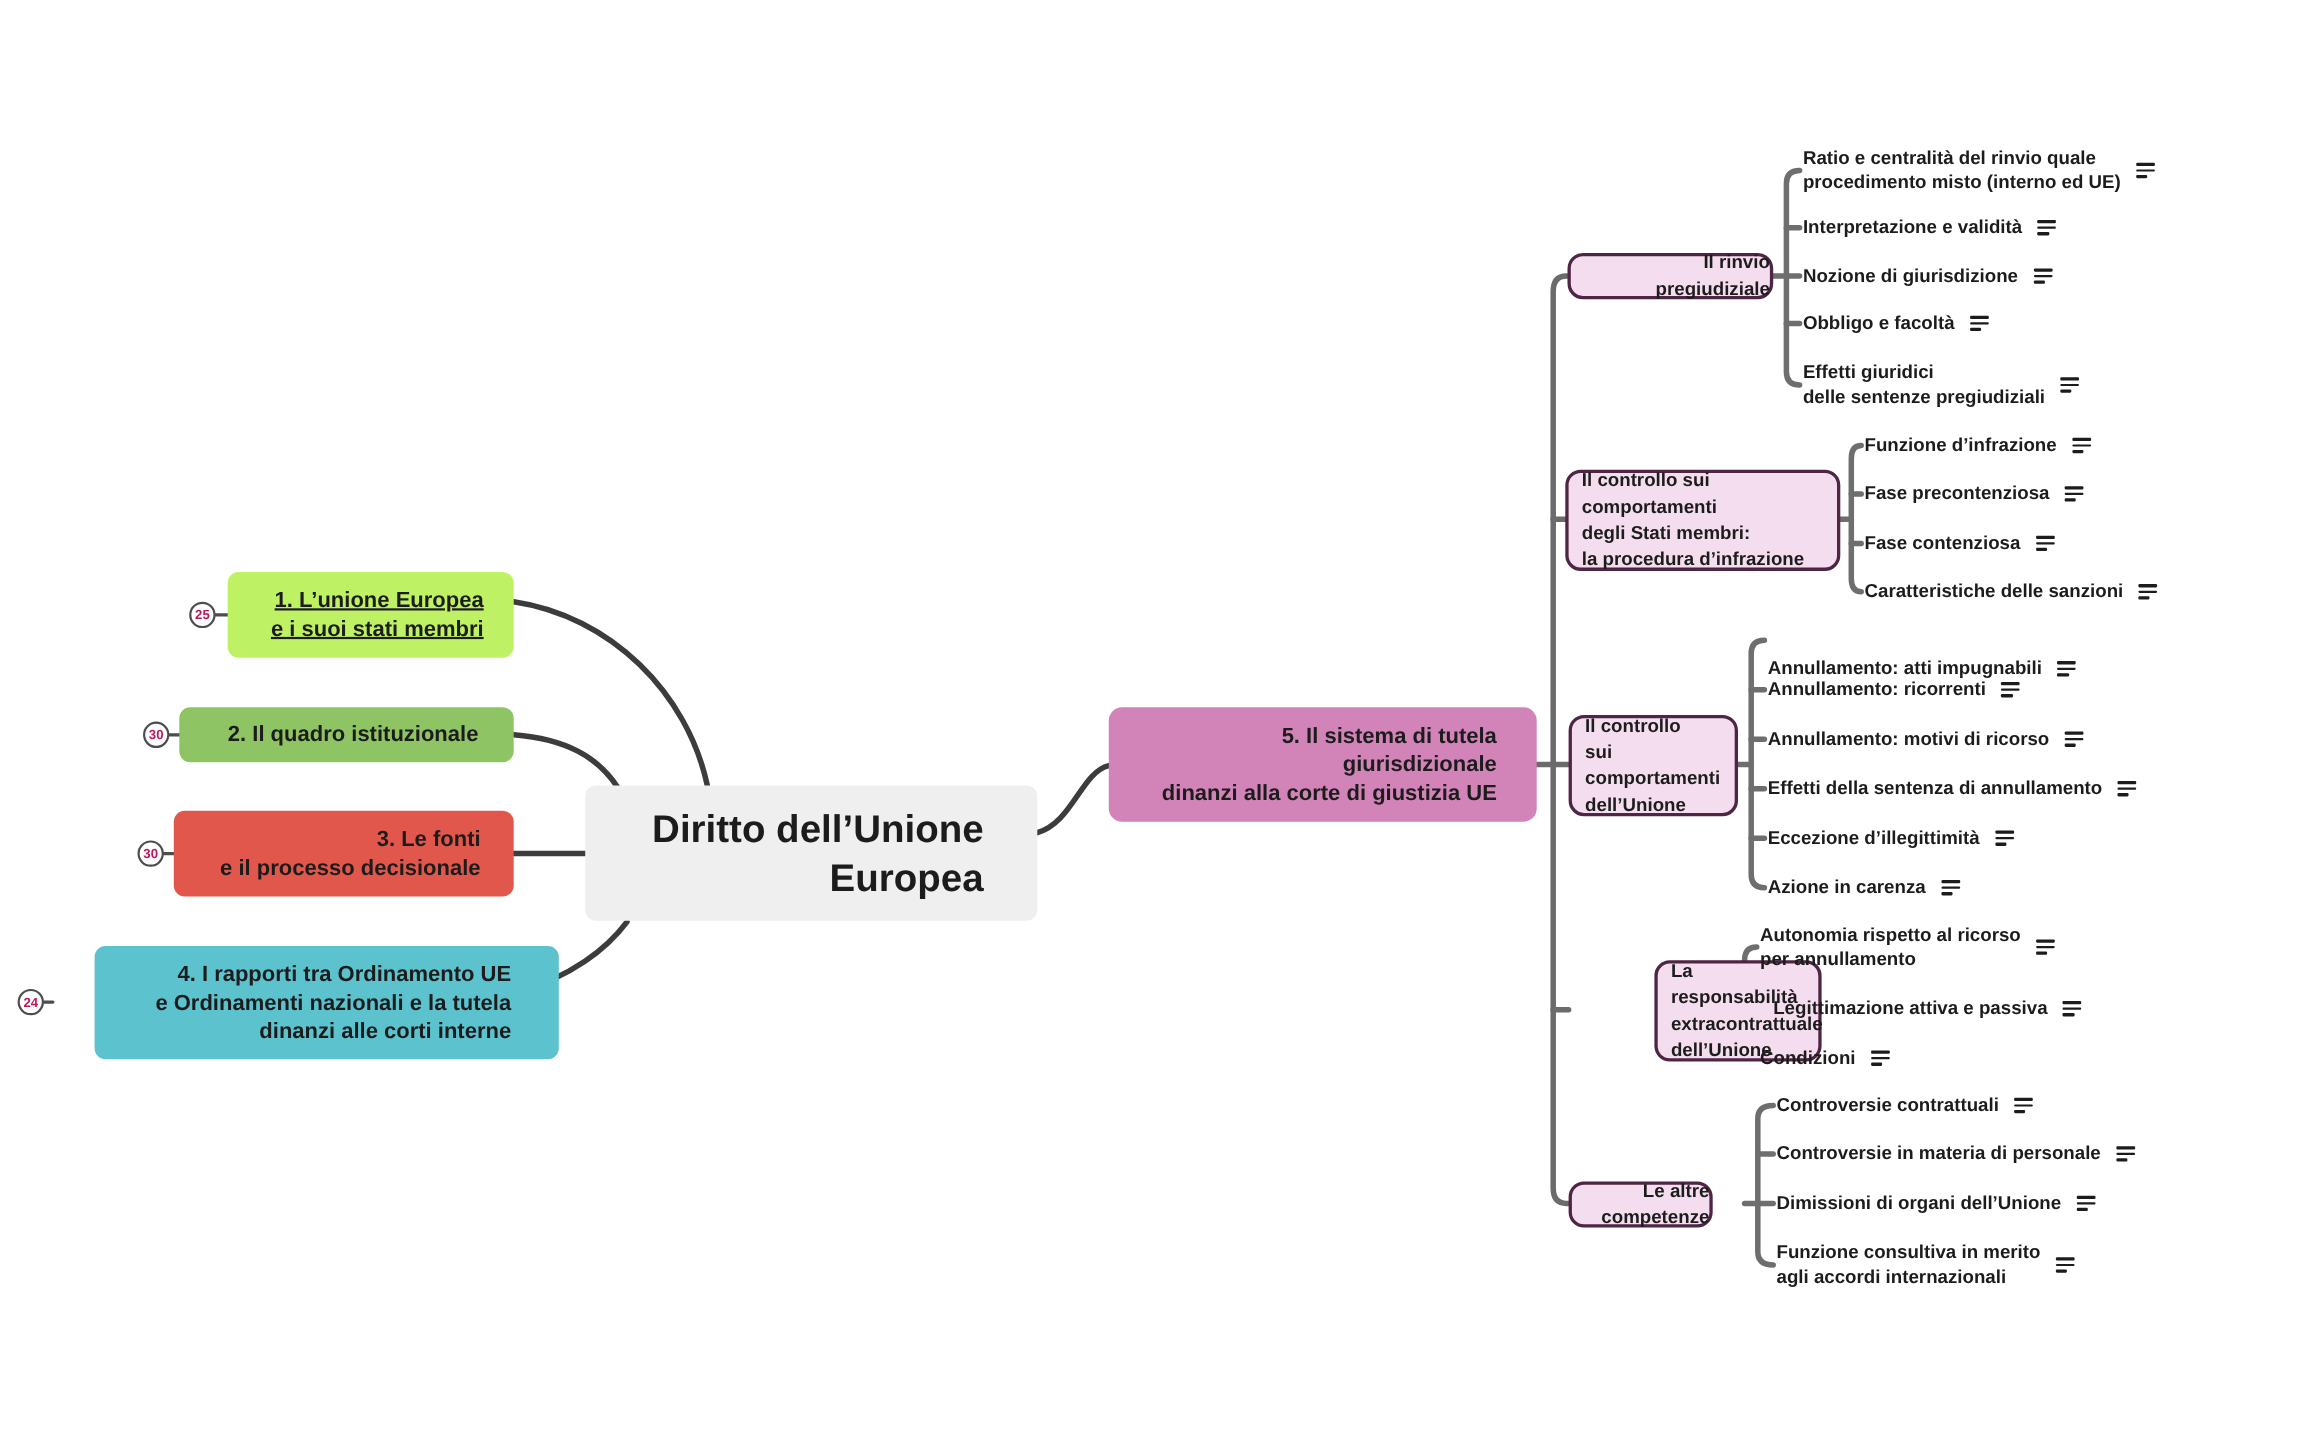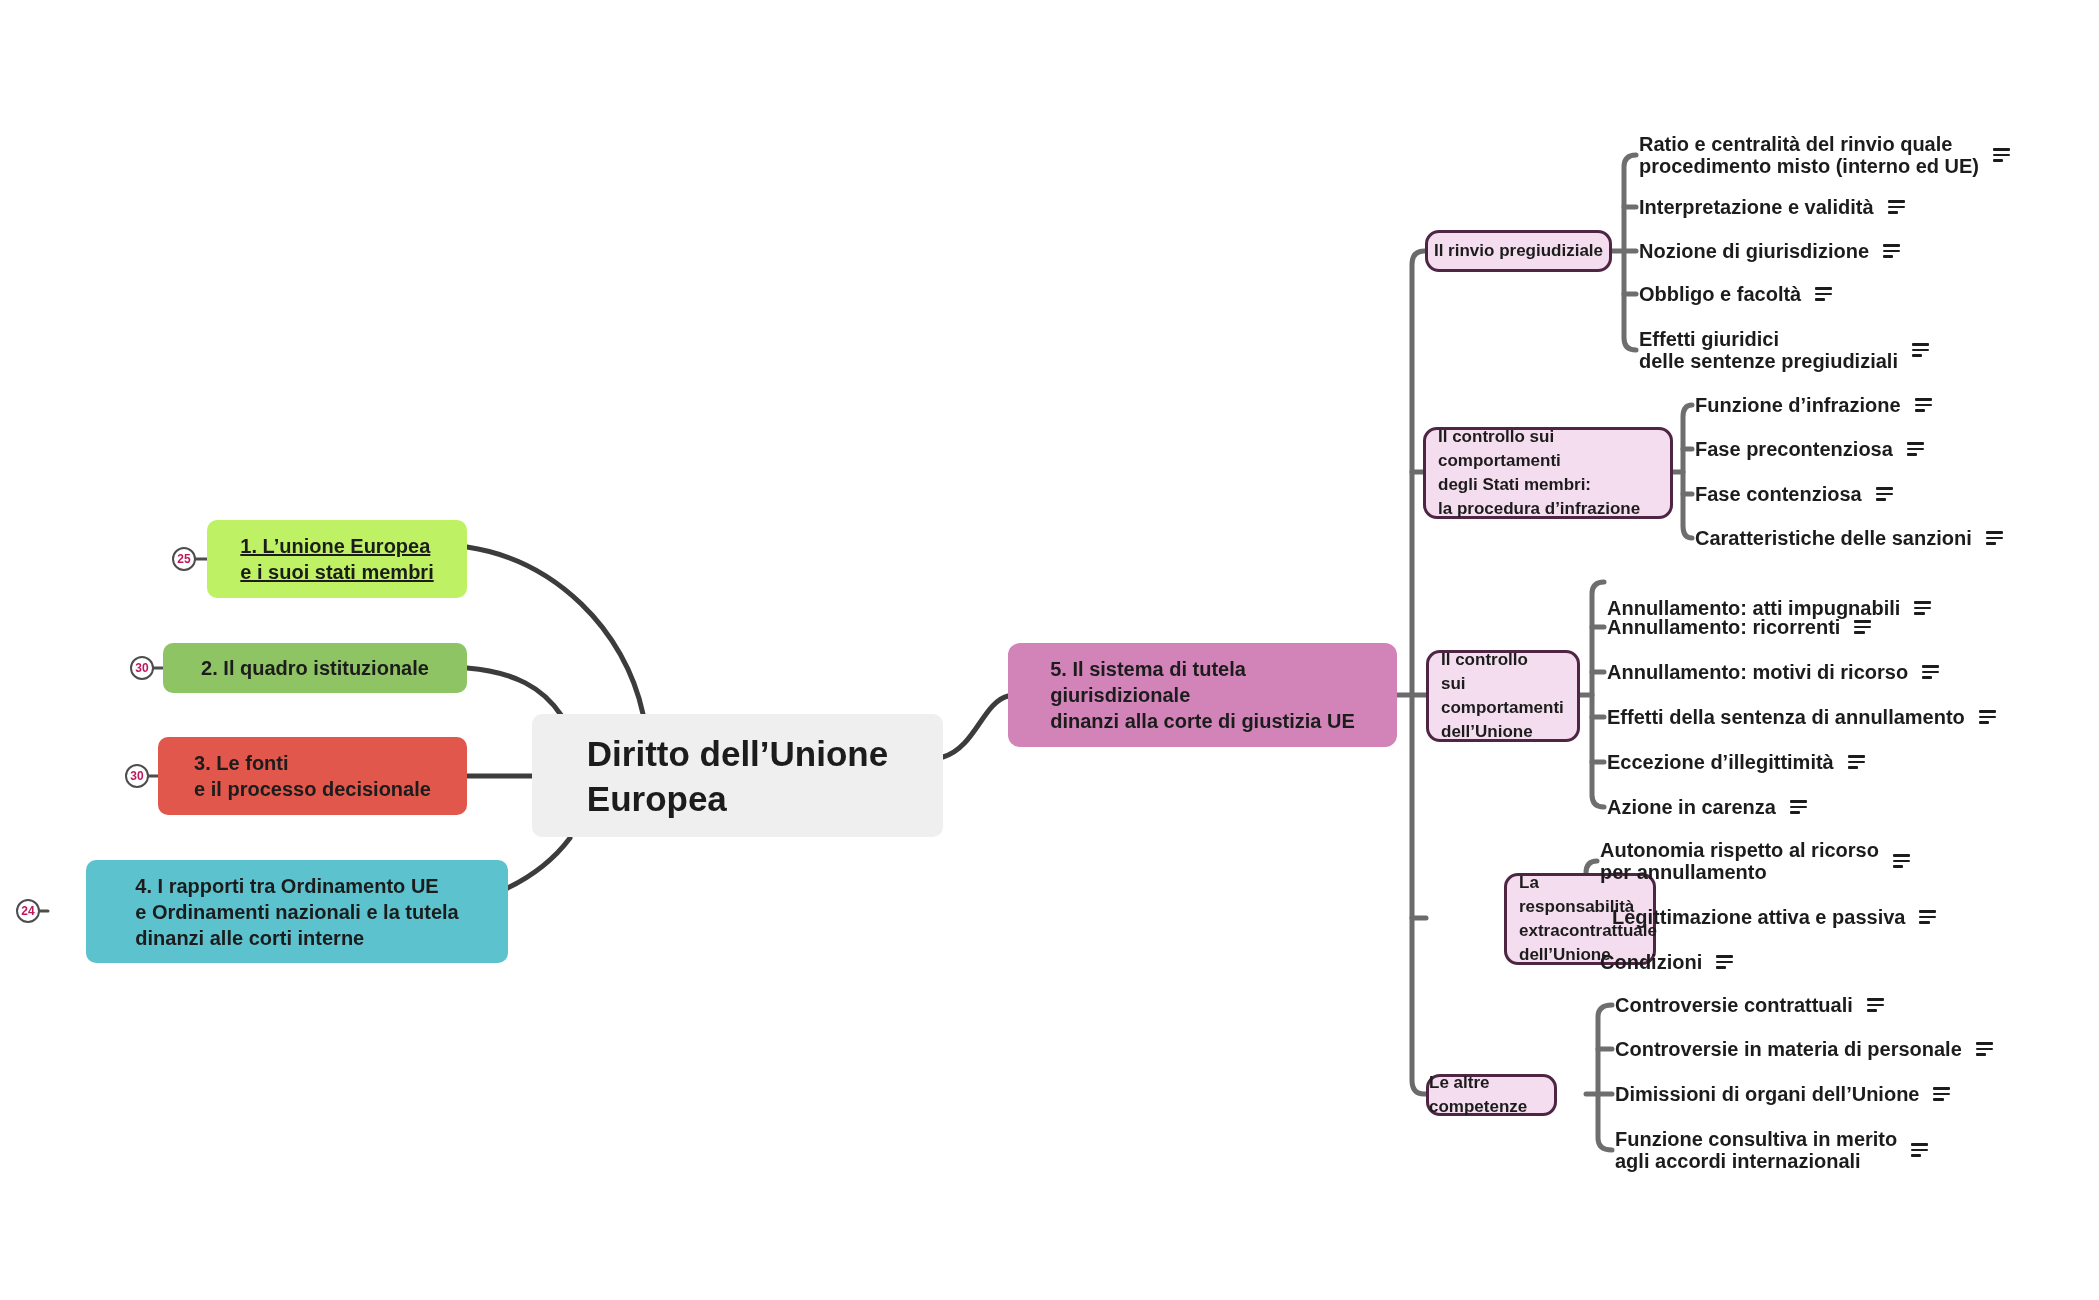--- a/index.html
+++ b/index.html
@@ -7,37 +7,37 @@
   body{
     width:2099px;height:1300px;position:relative;overflow:hidden;
     background:#ffffff;
     font-family:"Liberation Sans","DejaVu Sans",sans-serif;
     color:#1c1c1c;
   }
   #connectors{position:absolute;left:0;top:0;z-index:0;}
   .node{
     position:absolute;z-index:1;box-sizing:border-box;
     display:flex;align-items:center;justify-content:center;
-    text-align:left;white-space:pre-line;
-    border-radius:10px;font-weight:700;
+    text-align:right;white-space:pre-line;
+    border-radius:10px;font-weight:700;padding-left:12px;
   }
   .branch-node{font-size:20px;line-height:26px;border-radius:10px;}
   .root-node{
     background:#efefef;font-size:35px;line-height:45px;border-radius:10px;
   }
   .main-right{font-size:20px;line-height:26px;border-radius:12px;}
   .sub-node{
     background:#f4ddee;border:3px solid #4f2544;border-radius:14px;
     font-size:17px;line-height:24px;font-weight:700;
   }
   .sub-node.left-text{justify-content:flex-start;text-align:left;padding:0 12px;}
   .leaf{
     position:absolute;z-index:1;transform:translateY(-50%);
     display:flex;align-items:center;gap:14px;
-    white-space:pre-line;font-size:20px;line-height:22px;font-weight:700;
+    white-space:pre-line;font-size:17px;line-height:22px;font-weight:700;
   }
   .notes-icon{
     display:inline-flex;flex-direction:column;gap:2.6px;width:17px;flex:none;
   }
   .notes-icon i{display:block;height:2.8px;width:100%;background:#1c1c1c;border-radius:1px;}
   .notes-icon i:nth-child(3){width:60%;}
   .badge{
     position:absolute;z-index:2;width:24px;height:24px;border-radius:50%;
     background:#ffffff;border:2px solid #4d4d4d;box-sizing:border-box;
     display:flex;align-items:center;justify-content:center;

